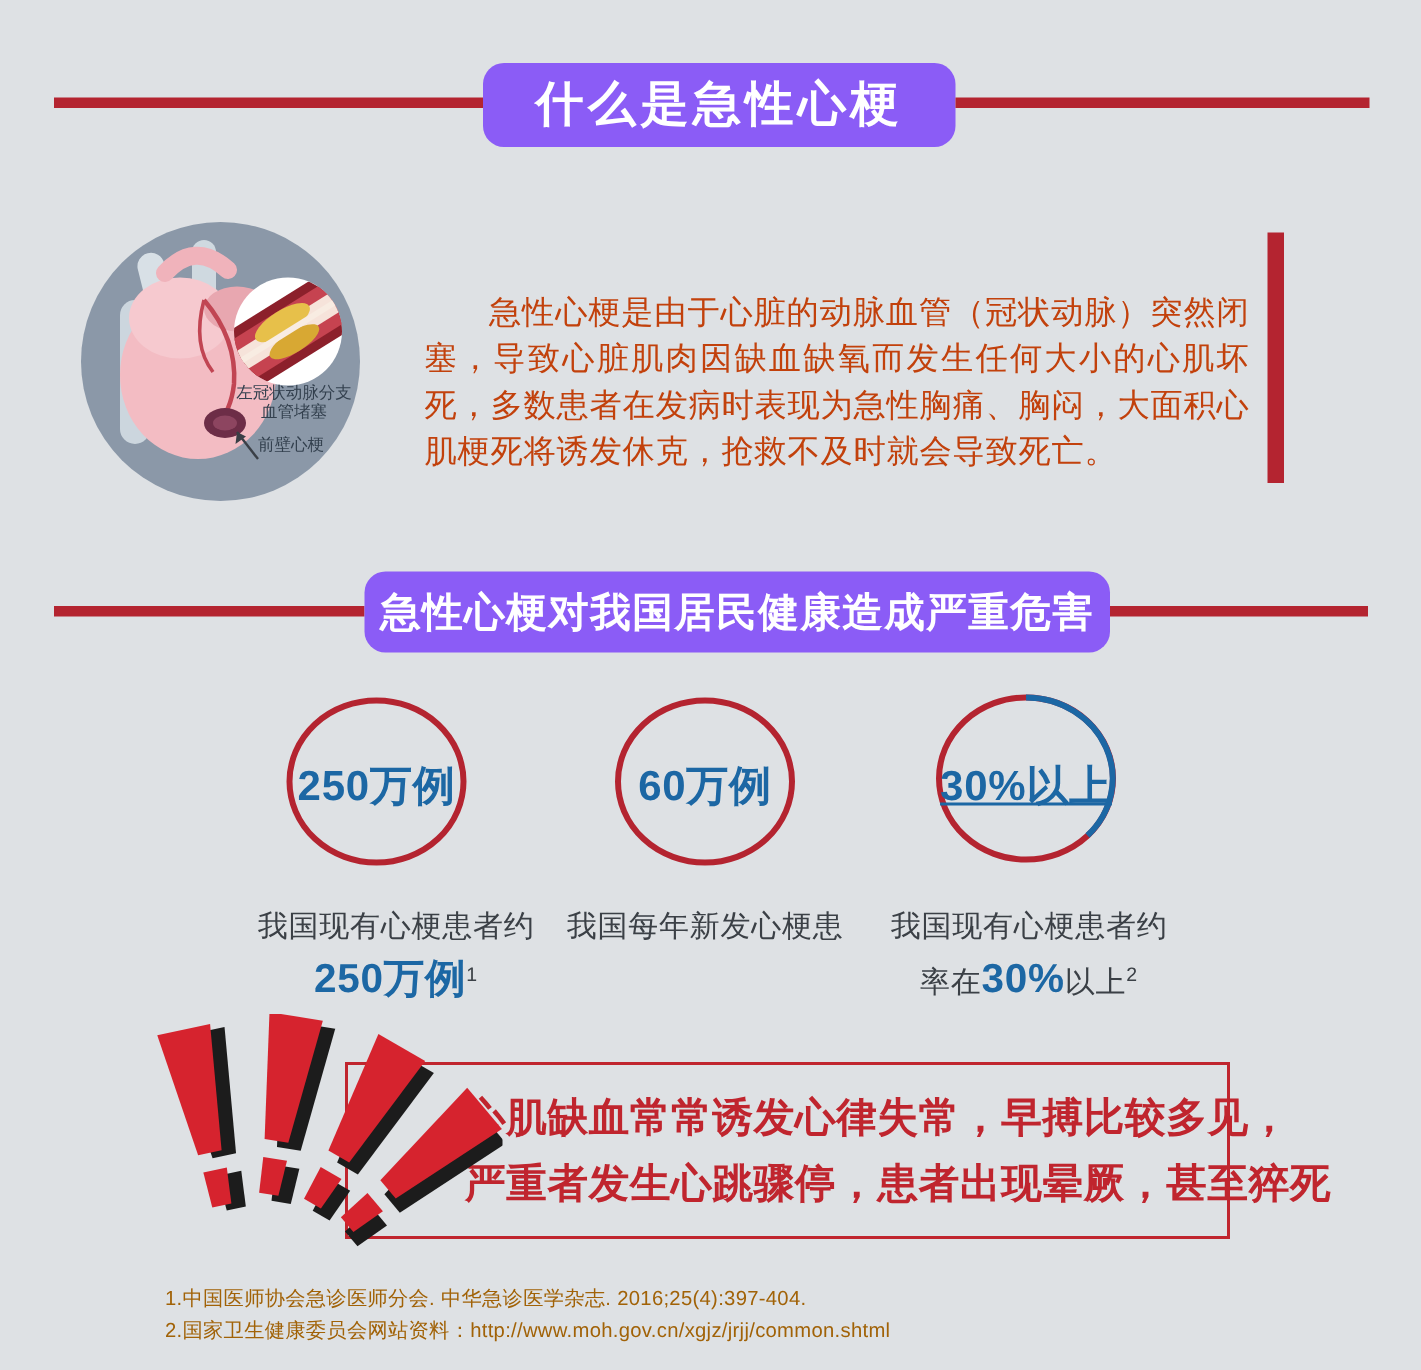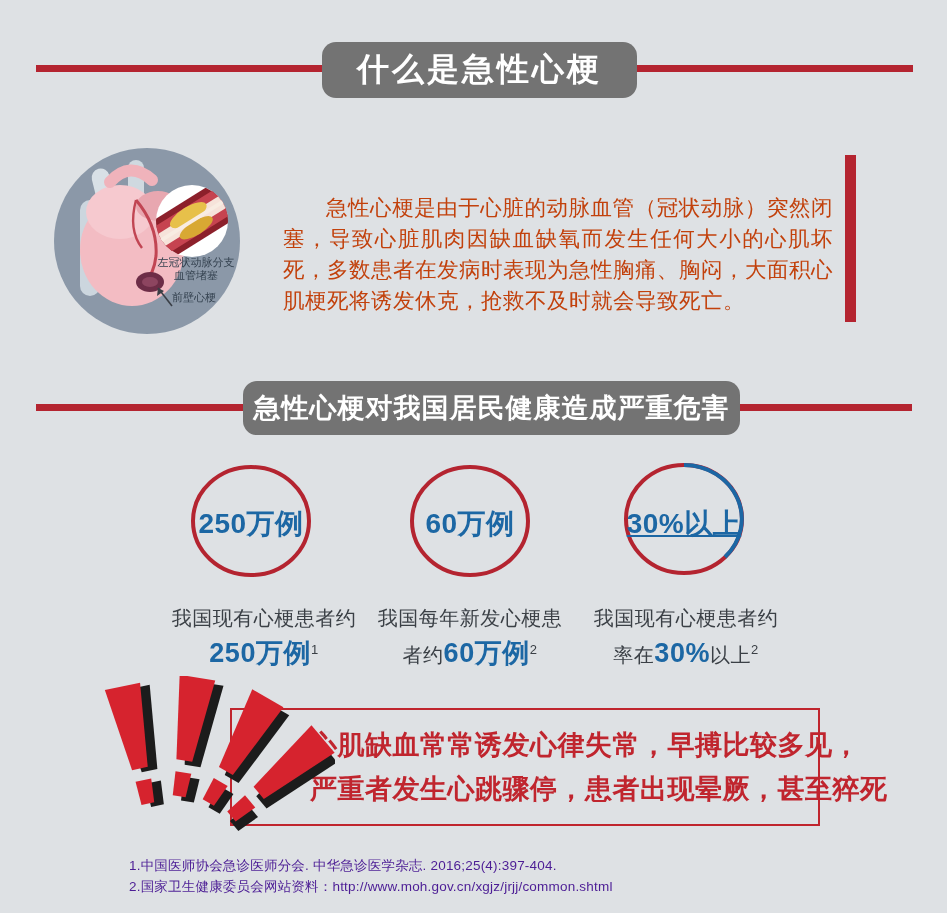--- a/index.html
+++ b/index.html
@@ -7,21 +7,21 @@
     width:947px;height:913px;
     background:#dee1e4;
     font-family:"Liberation Sans","DejaVu Sans",sans-serif;
     position:relative;overflow:hidden;
   }
   .canvas{position:absolute;left:0;top:0;width:947px;height:913px;}
 
   
   .hline{position:absolute;height:7px;background:#b42430;}
   .banner{
-    position:absolute;background:#737373;border-radius:14px;
+    position:absolute;background:#8b5cf6;border-radius:14px;
     color:#ffffff;font-weight:700;text-align:center;
     display:flex;align-items:center;justify-content:center;
   }
   .banner1{left:322px;top:42px;width:315px;height:56px;font-size:32px;letter-spacing:3px;}
   .banner2{left:243px;top:381px;width:497px;height:54px;font-size:27px;letter-spacing:1px;justify-content:center;}
 
   
   .heart-wrap{position:absolute;left:54px;top:148px;width:186px;height:186px;}
   .heart-label{
     position:absolute;color:#33404e;font-size:11px;line-height:13px;
@@ -59,22 +59,22 @@
     padding-left:78px;
   }
   .warning-line{
     color:#c0252e;font-weight:700;font-size:27px;line-height:44px;
     text-align:center;white-space:nowrap;letter-spacing:0.5px;
   }
   .excl-svg{position:absolute;left:95px;top:676px;width:240px;height:172px;}
 
   
   .refs{
-    position:absolute;left:129px;top:855px;width:700px;
-    color:#4c1d95;font-size:13.5px;line-height:21px;letter-spacing:0.2px;
+    position:absolute;left:110px;top:855px;width:700px;
+    color:#a16207;font-size:13.5px;line-height:21px;letter-spacing:0.2px;
   }
 </style>
 </head>
 <body>
 
 <div class="canvas">
 
   <div class="hline" style="left:36px;top:65px;width:286px;"></div>
   <div class="banner banner1">
     <span>什么是急性心梗</span>
@@ -157,21 +157,20 @@
   </div>
   <div class="stat-circle-label" style="left:604px;top:505px;text-decoration:underline;">30%以上</div>
 
   <div class="caption" style="left:152px;top:603px;">
     <div>我国现有心梗患者约</div>
     <div><span class="hl">250万例</span><sup>1</sup></div>
   </div>
 
   <div class="caption" style="left:358px;top:603px;">
     <div>我国每年新发心梗患</div>
-    <div><span>者约</span><span class="hl">60万例</span><sup>2</sup></div>
   </div>
 
   <div class="caption" style="left:574px;top:603px;">
     <div>我国现有心梗患者约</div>
     <div><span>率在</span><span class="hl">30%</span><span>以上</span><sup>2</sup></div>
   </div>
 
   <div class="warning-box">
     <div class="warning-line">心肌缺血常常诱发心律失常，早搏比较多见，</div>
     <div class="warning-line">严重者发生心跳骤停，患者出现晕厥，甚至猝死</div>

